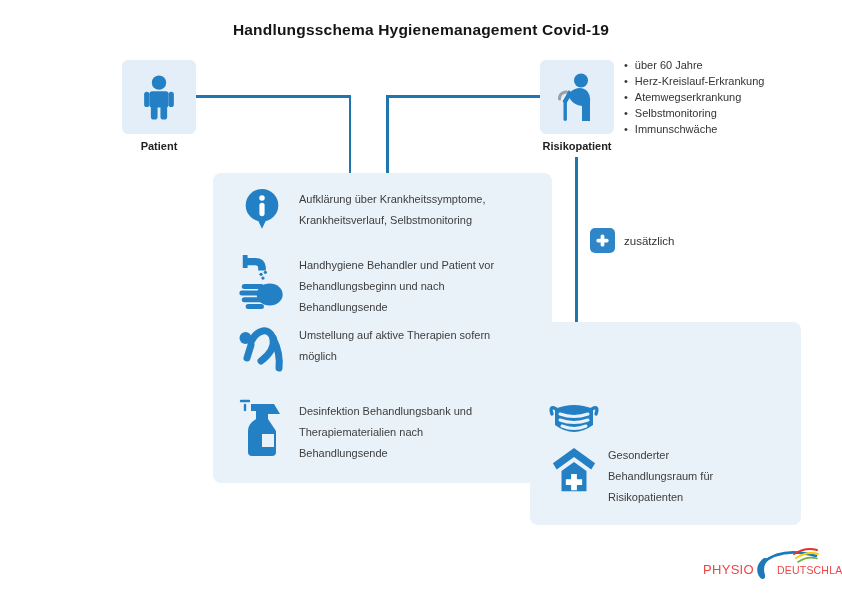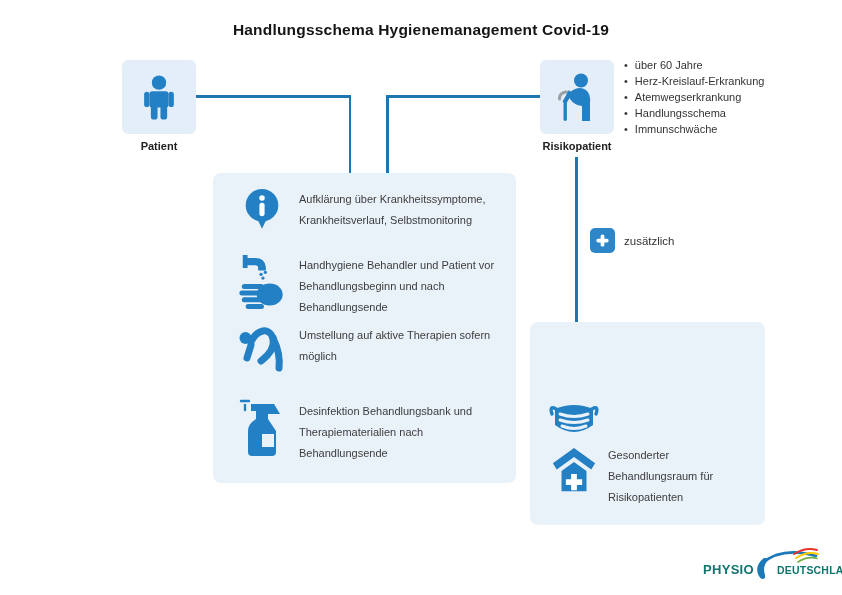--- a/index.html
+++ b/index.html
@@ -20,21 +20,21 @@
 
   
   .bullets{position:absolute;left:624px;top:58px;margin:0;padding:0;list-style:none;}
   .bullets li{font-size:11px;color:#333;line-height:15.9px;white-space:nowrap;}
   .bullets li::before{content:"•";margin-right:7px;color:#333;}
 
   
   .line{position:absolute;background:#1d76ae;}
 
   
-  .panel{position:absolute;background:#e9f1f9;border-radius:8px;}
+  .panel{position:absolute;background:#e9f1f9;border-radius:8px;padding-left:36px;}
   #center-panel{left:213px;top:173px;width:303px;height:310px;}
   #right-panel{left:530px;top:322px;width:235px;height:203px;}
 
   .m-row{position:absolute;display:flex;align-items:flex-start;}
   .icon-box{flex:0 0 auto;display:flex;justify-content:center;align-items:flex-start;}
   .c-row{left:20px;width:276px;}
   .c-row .icon-box{width:58px;}
   .c-row .m-text{width:214px;margin-left:8px;}
   .r-row{left:14px;width:216px;}
   .r-row .icon-box{width:60px;}
@@ -43,21 +43,21 @@
   .r-row .m-text{margin-top:-1px;}
 
   
   .plus-row{position:absolute;left:590px;top:228px;display:flex;align-items:center;}
   .plus-box{width:25px;height:25px;background:#2e86c8;border-radius:5px;
             display:flex;align-items:center;justify-content:center;}
   .plus-label{margin-left:9px;font-size:11.5px;color:#333;}
 
   
   .logo{position:absolute;left:700px;top:556px;width:142px;height:34px;}
-  .logo .word{position:absolute;color:#0f766e;font-weight:bold;white-space:nowrap;}
+  .logo .word{position:absolute;color:#ef4444;font-weight:normal;white-space:nowrap;}
   .logo .w1{left:3px;top:6px;font-size:13px;letter-spacing:.3px;}
   .logo .w2{left:77px;top:8px;font-size:10.5px;letter-spacing:.2px;}
   .logo svg{position:absolute;left:30px;top:-13px;}
 
   svg{display:block;}
   .ic{fill:#2380c4;}
 </style>
 </head>
 <body>
 
@@ -87,21 +87,21 @@
         <rect x="10.5" y="27" width="3.4" height="22" rx="1.7"></rect>
       </g>
     </svg>
   </div>
   <div class="figure-label" id="risk-label">Risikopatient</div>
 
   <ul class="bullets">
     <li>über 60 Jahre</li>
     <li>Herz-Kreislauf-Erkrankung</li>
     <li>Atemwegserkrankung</li>
-    <li>Handlungsschema</li>
+    <li>Selbstmonitoring</li>
     <li>Immunschwäche</li>
   </ul>
 
   <div class="line" style="left:196px;top:95px;width:155px;height:2.5px;"></div>
   <div class="line" style="left:348.5px;top:95px;width:2.5px;height:78px;"></div>
   <div class="line" style="left:386px;top:95px;width:154px;height:2.5px;"></div>
   <div class="line" style="left:386px;top:95px;width:2.5px;height:78px;"></div>
   <div class="line" style="left:575px;top:157px;width:2.5px;height:165px;"></div>
 
   <div class="panel" id="center-panel">

